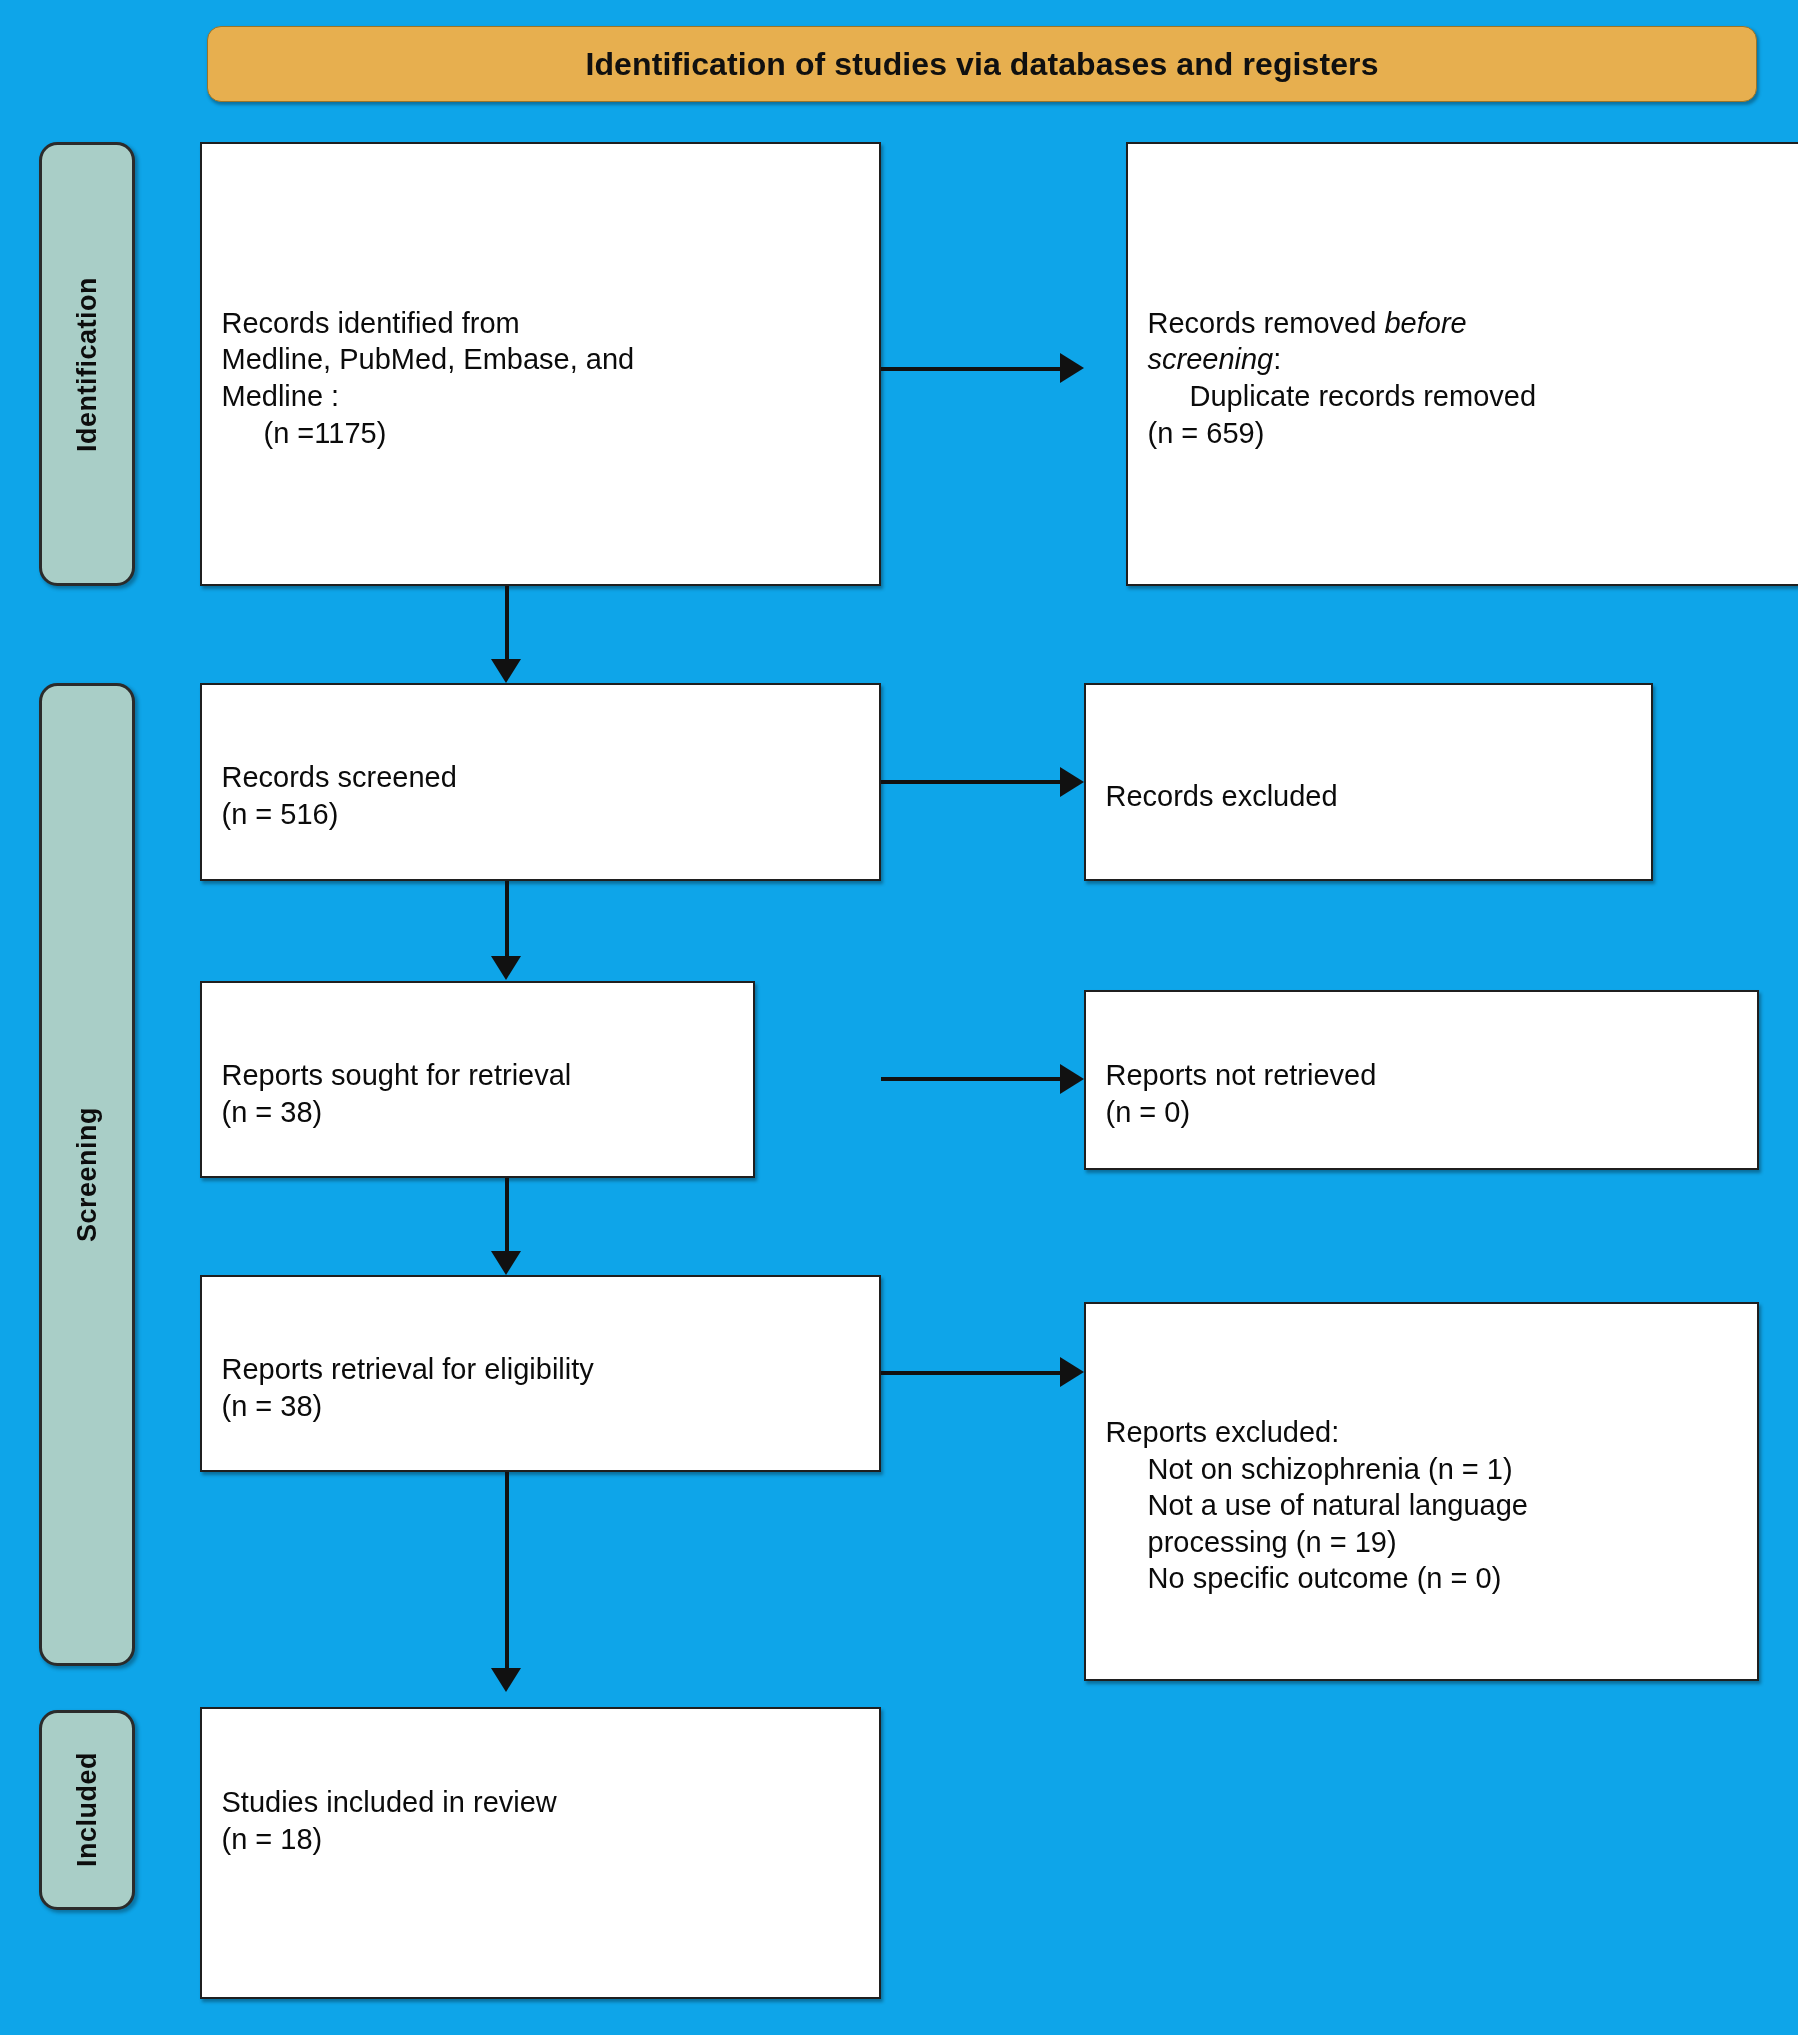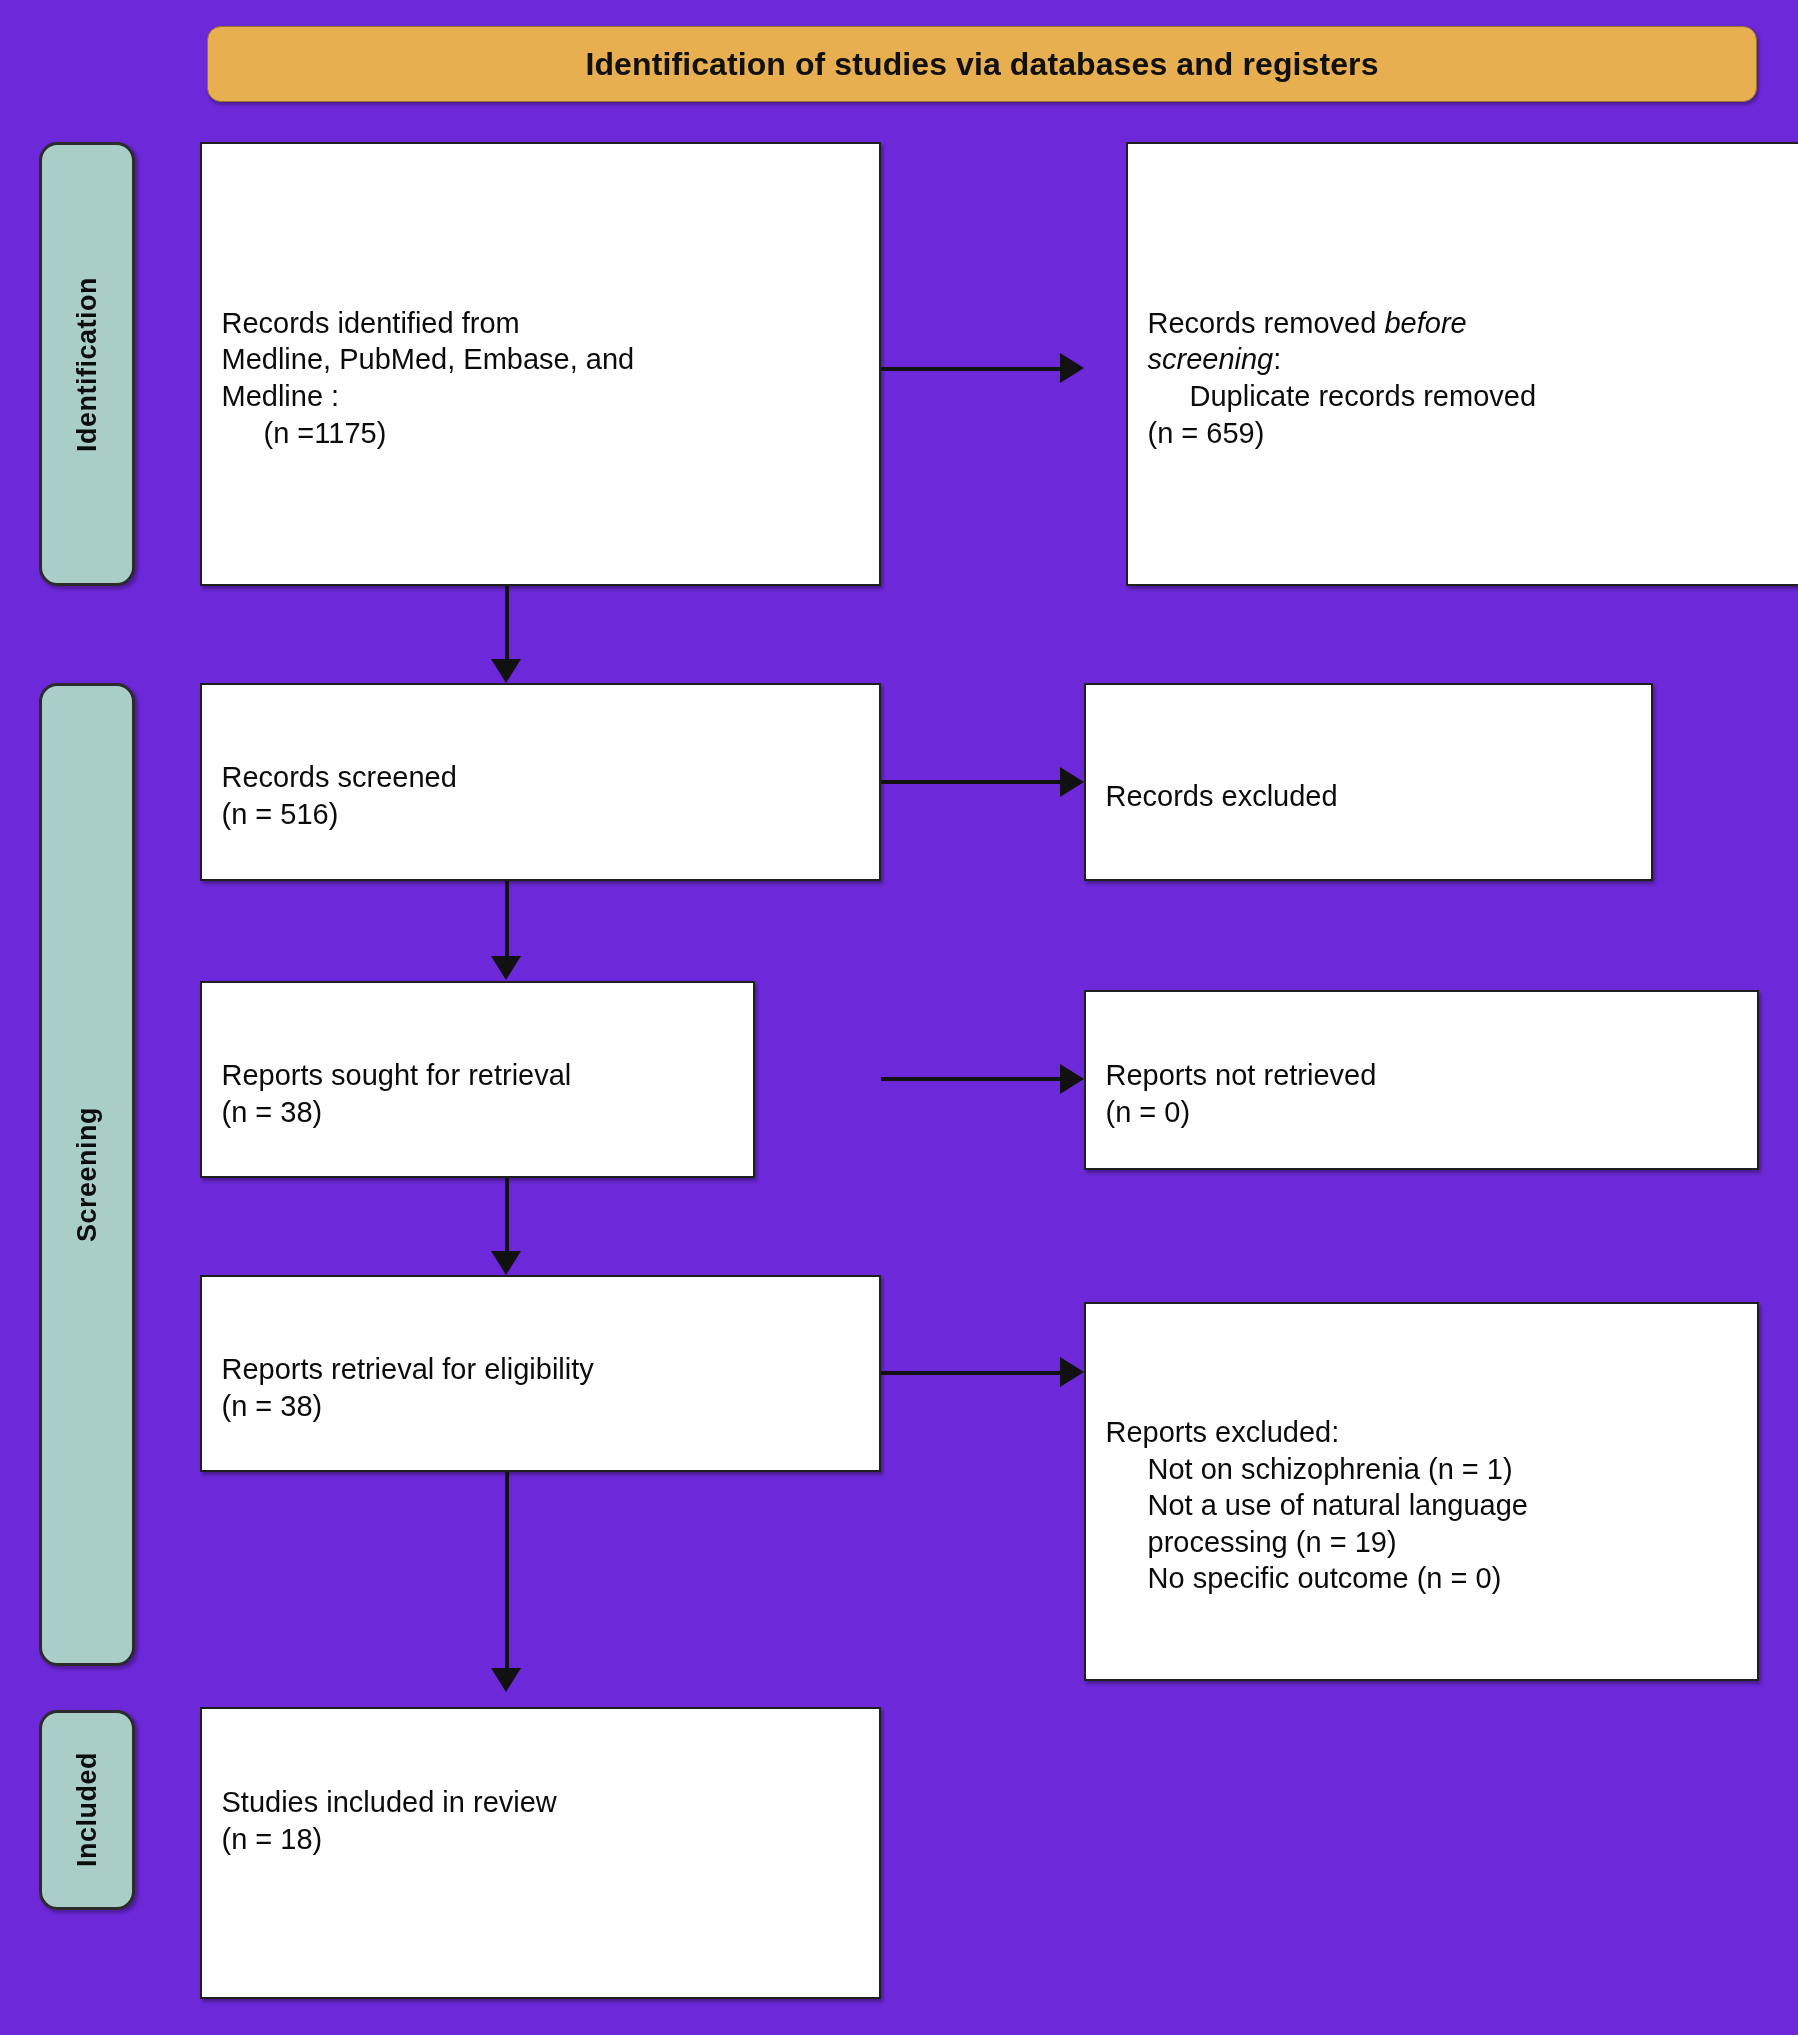--- a/index.html
+++ b/index.html
@@ -9,21 +9,21 @@
     background: #ffffff;
   }
   body {
     font-family: "Liberation Sans", sans-serif;
     -webkit-font-smoothing: antialiased;
   }
   #stage {
     position: relative;
     width: 1799px;
     height: 2035px;
-    background: #6d28d9;
+    background: #0ea5e9;
     overflow: hidden;
   }
 
   
   .banner {
     position: absolute;
     left: 207px;
     top: 26px;
     width: 1550px;
     height: 76px;

